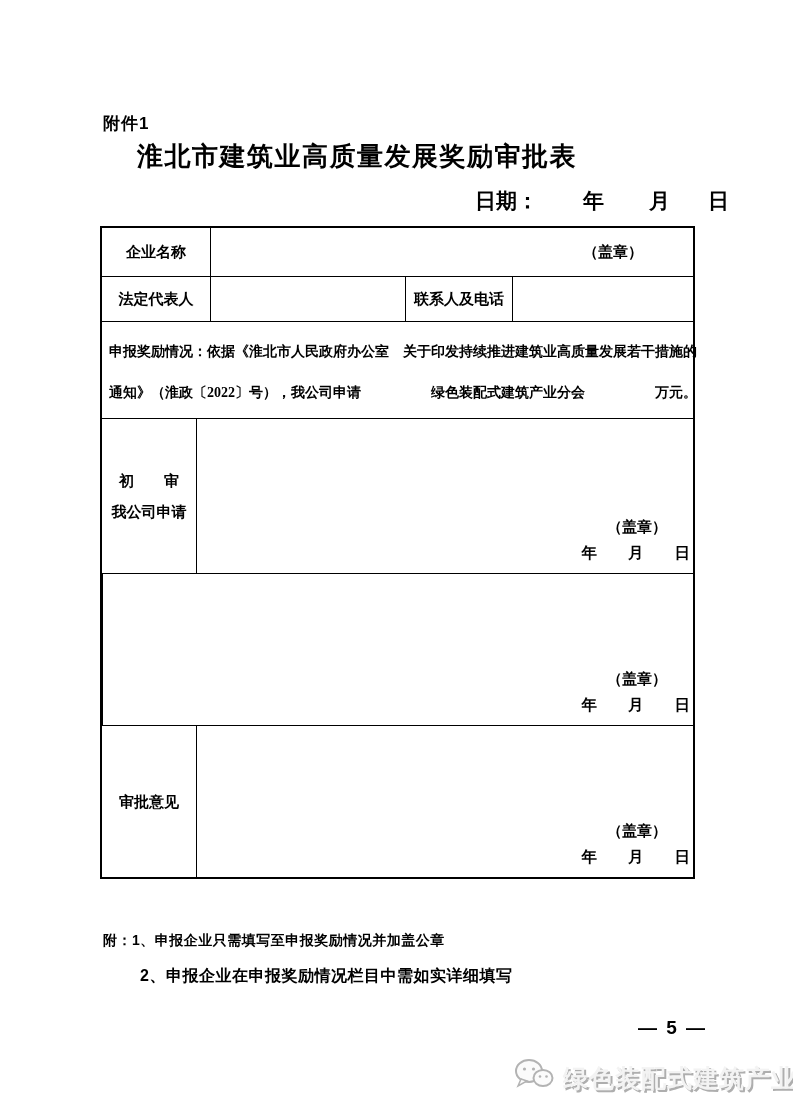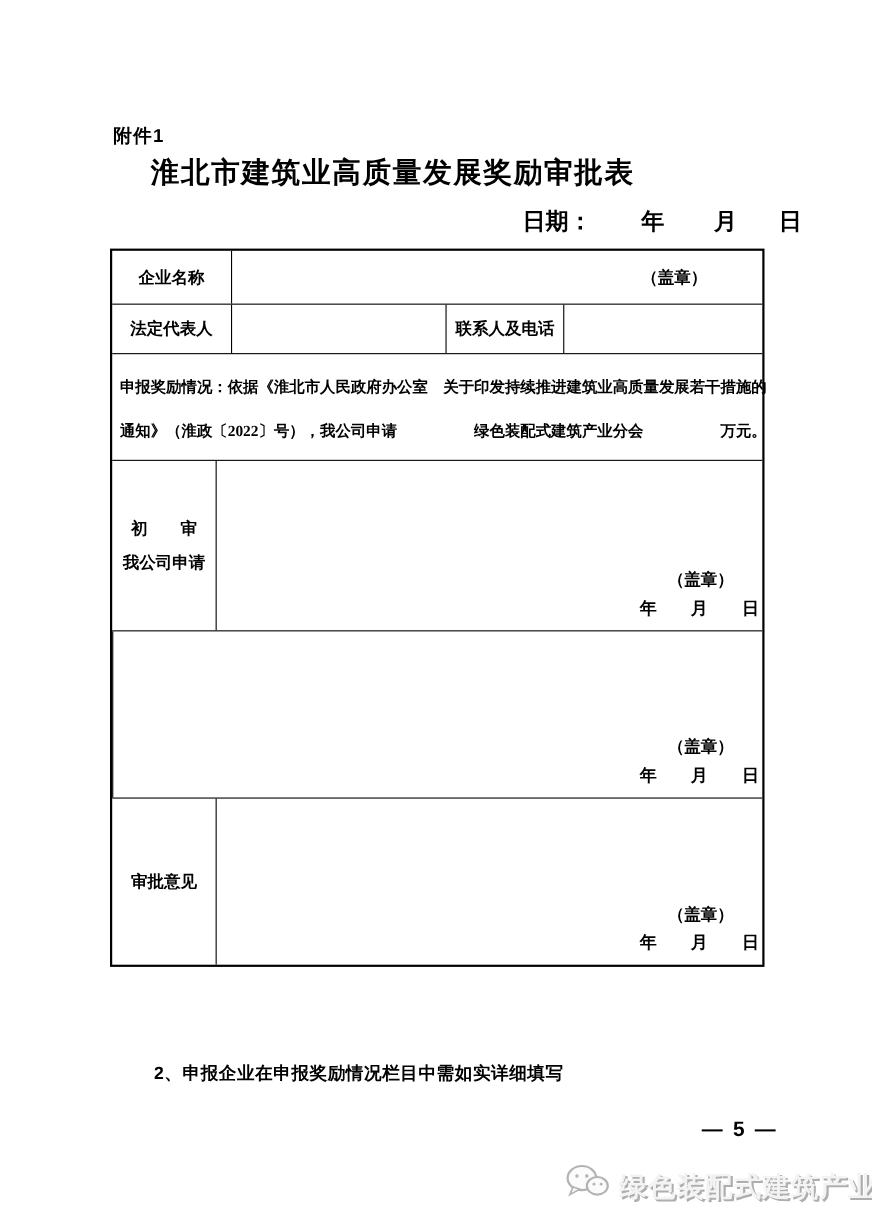--- a/index.html
+++ b/index.html
@@ -138,20 +138,21 @@
         <span class="opdate">
           <span>年</span>
           <span>月</span>
           <span>日</span>
         </span>
       </div>
     </div>
 
   </div>
 
+  <div class="notes1">附：1、申报企业只需填写至申报奖励情况并加盖公章</div>
   <div class="notes2">2、申报企业在申报奖励情况栏目中需如实详细填写</div>
 
   <div class="pagenum">— 5 —</div>
 
   <div class="watermark">
     <span class="wm-icon">
       <svg width="40" height="34" viewBox="0 0 40 34">
         <ellipse cx="15" cy="13" rx="13" ry="11" fill="#fbfbfb" stroke="#b3b3b3" stroke-width="2"></ellipse>
         <path d="M7 21 L4 28 L13 23 Z" fill="#fbfbfb" stroke="#b3b3b3" stroke-width="1.5"></path>
         <circle cx="10.5" cy="11" r="1.6" fill="#b3b3b3"></circle>

